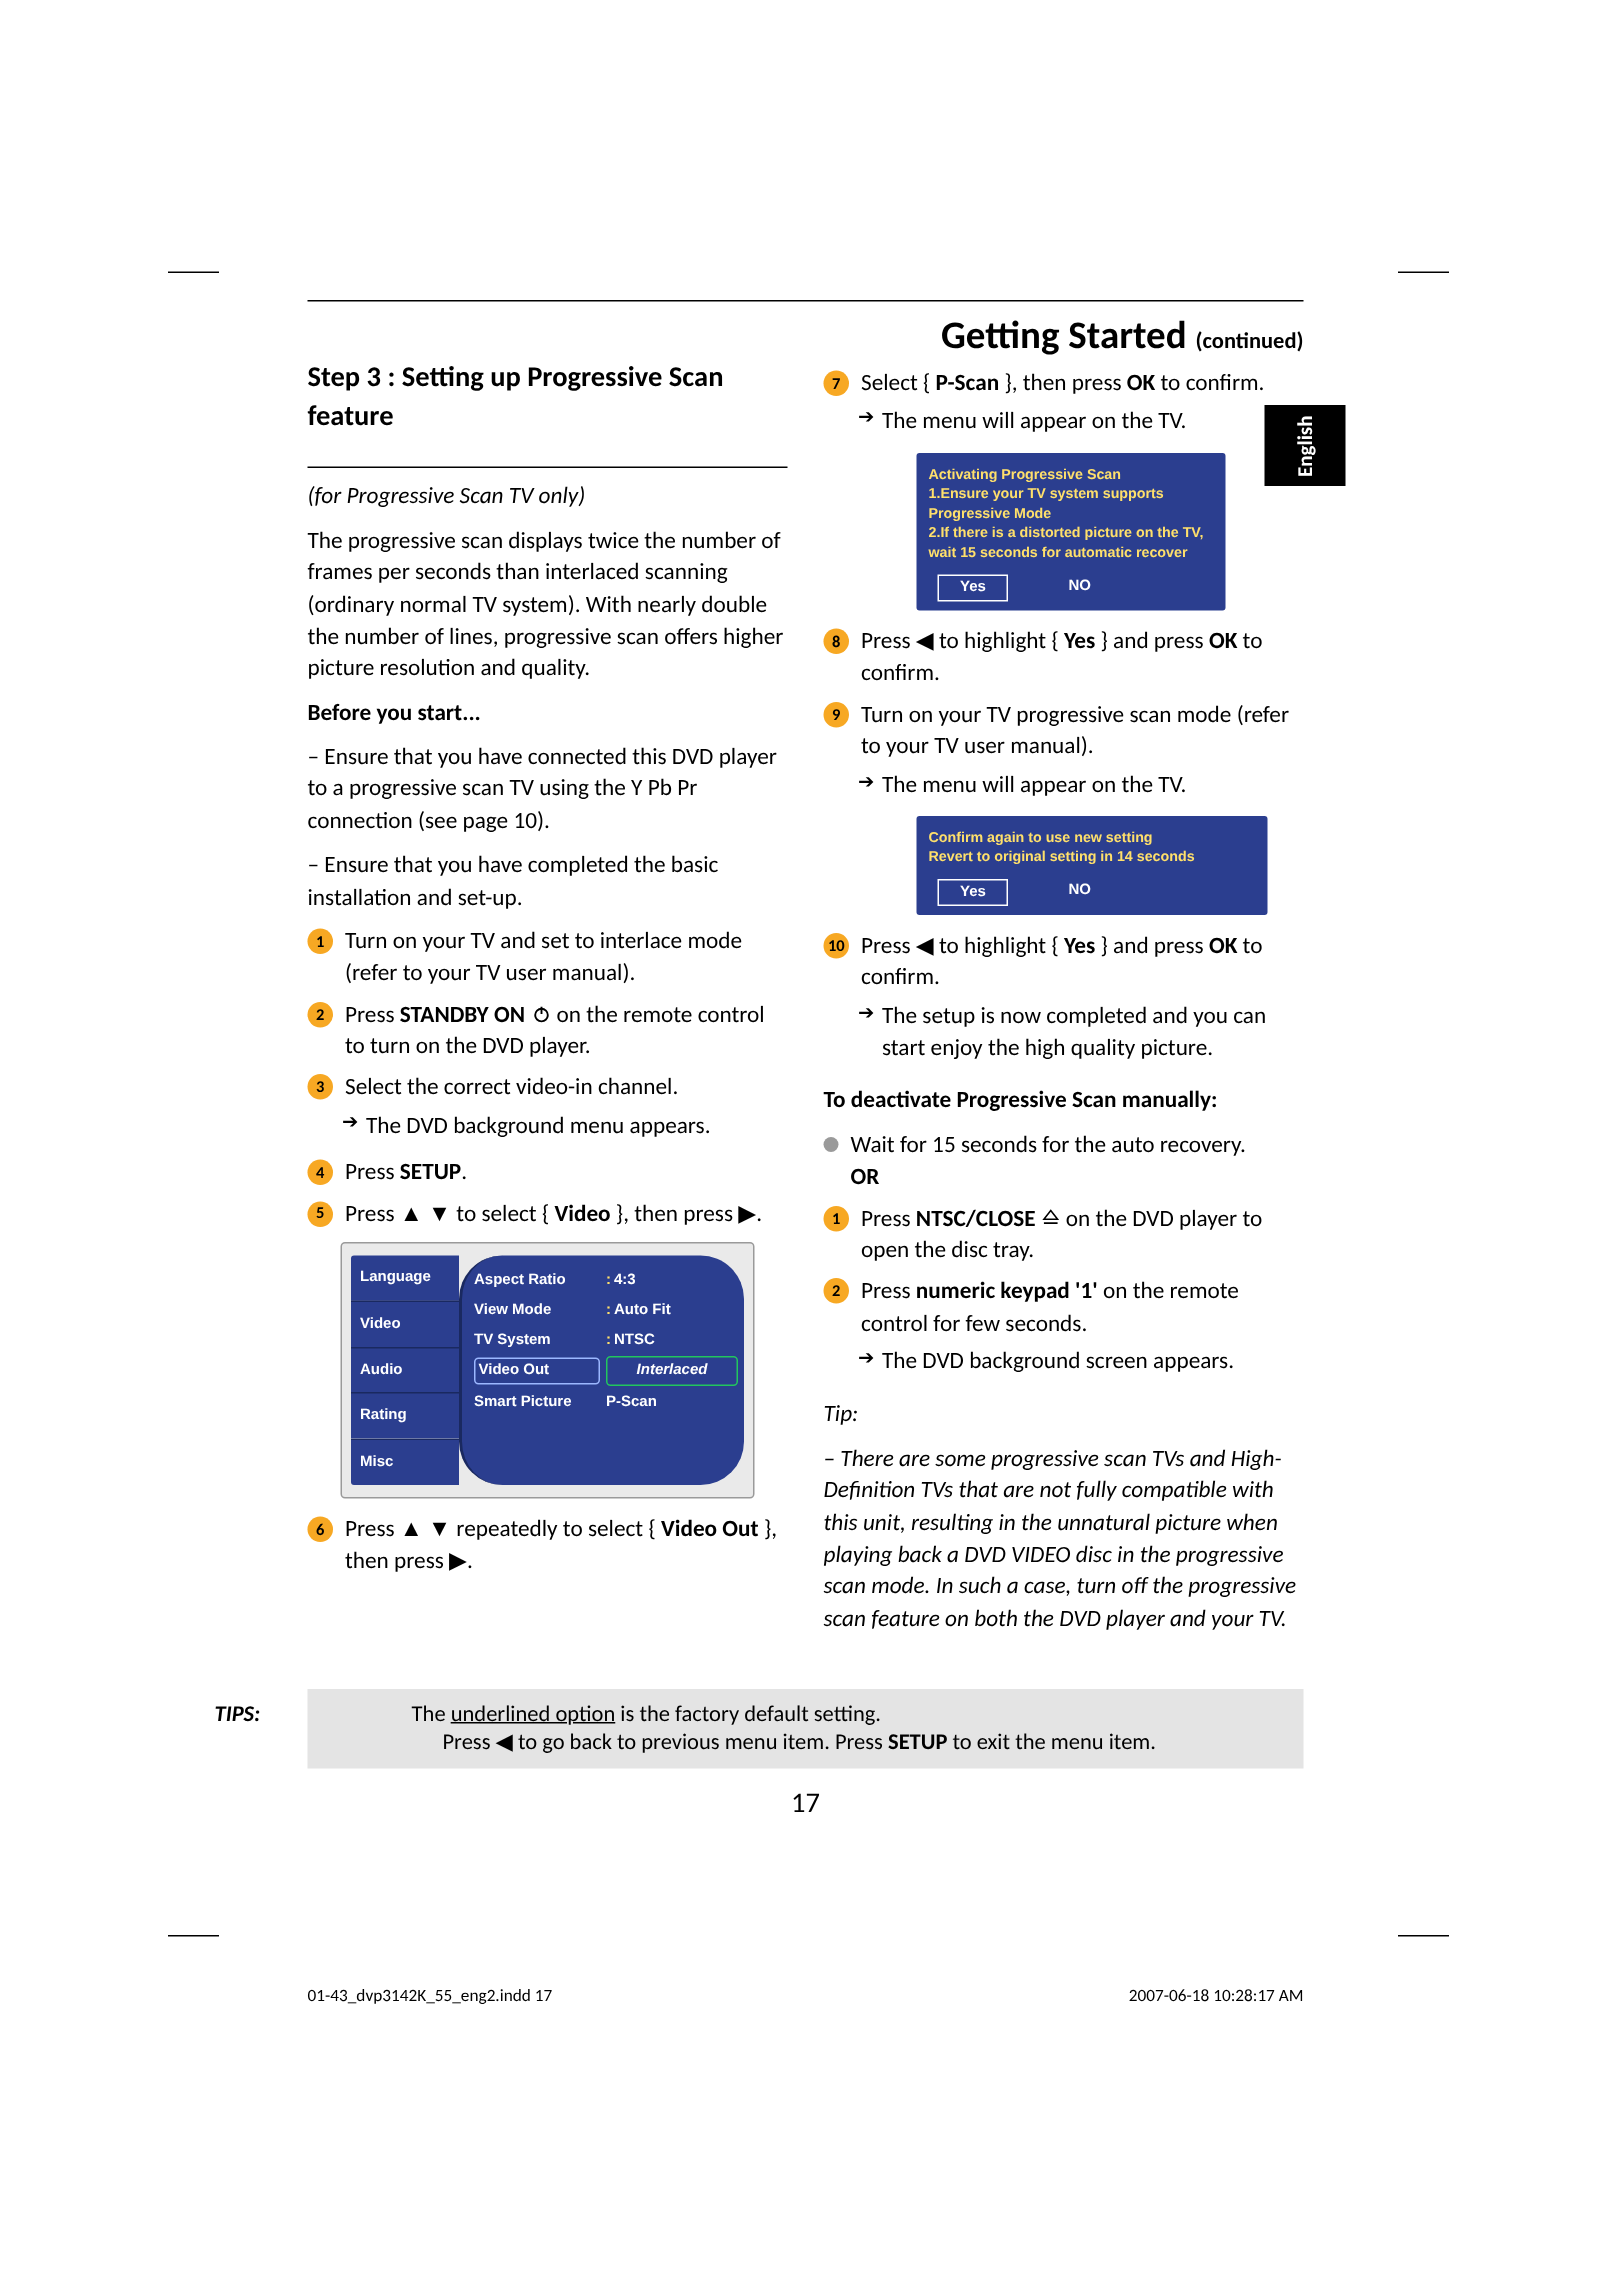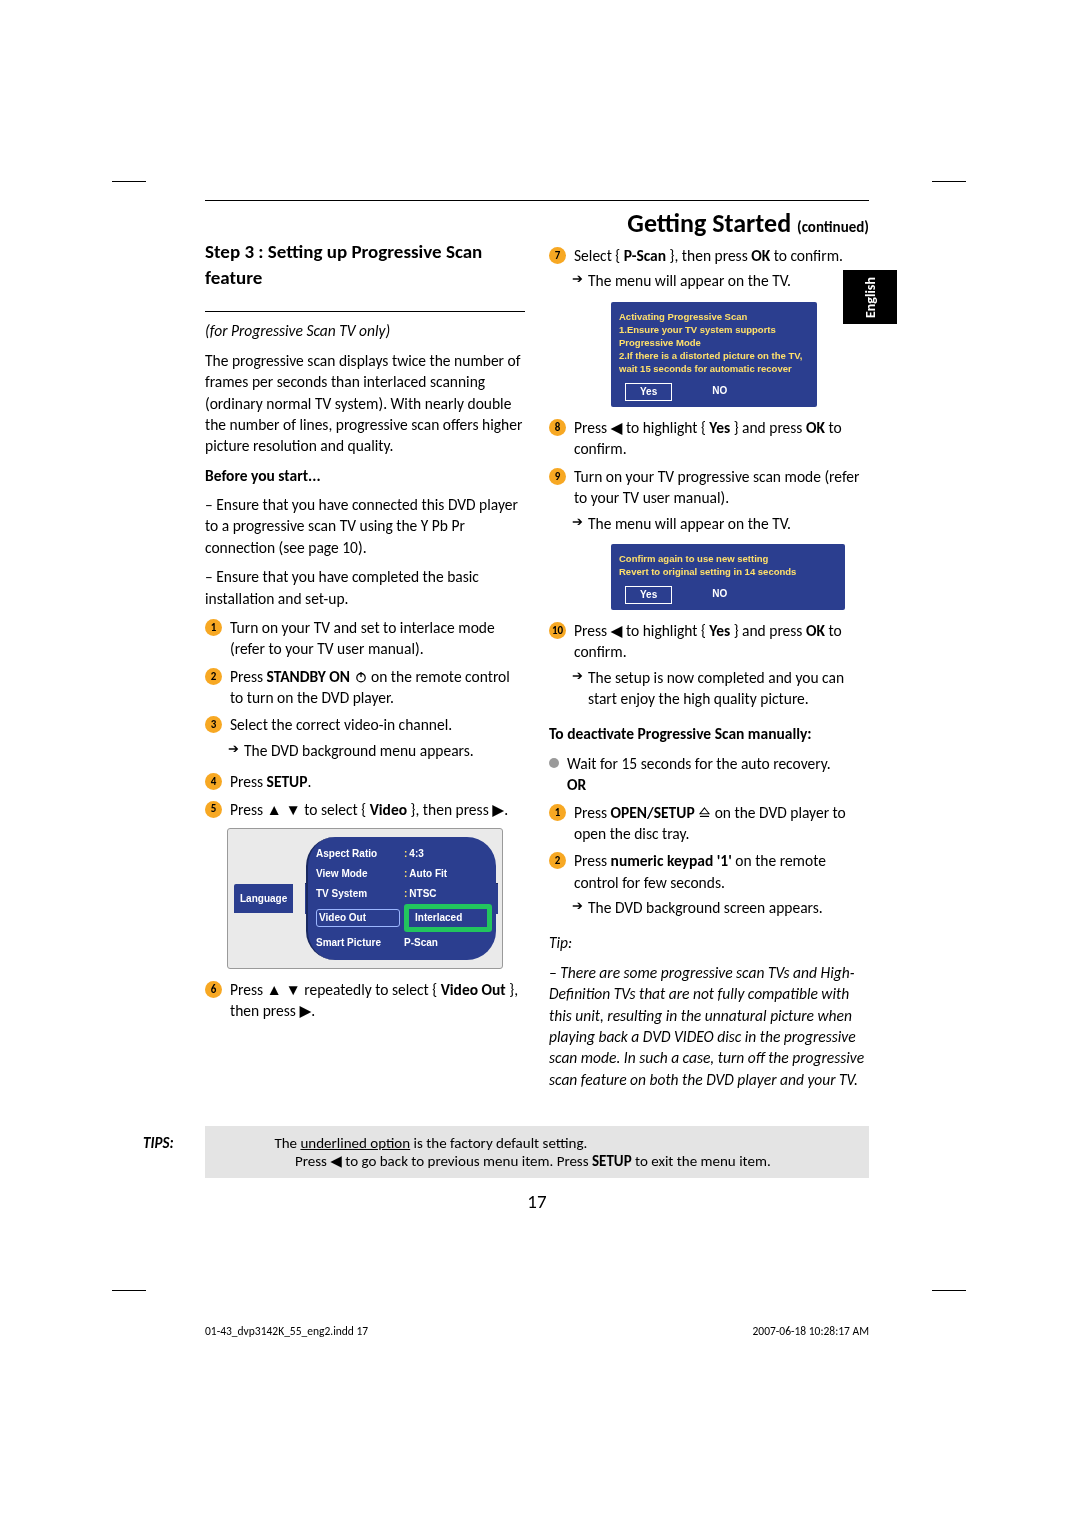--- a/index.html
+++ b/index.html
@@ -61,35 +61,35 @@
   .bullet-item { display: flex; gap: 8px; margin: 4px 0; }
   .grey-dot { width: 10px; height: 10px; border-radius: 50%; background: #9a9a9a; flex: 0 0 auto; margin-top: 5px; }
 
   
   .osd {
     width: 262px; background: #eaeaea; border: 1px solid #9a9a9a;
     border-radius: 3px; padding: 8px 6px; margin: 8px 0 10px 22px;
     font-family: Arial, sans-serif; font-size: 10px; font-weight: 700;
   }
   .osd-row { display: flex; }
-  .osd-tabs { width: 72px; display: flex; gap: 12px; align-items: center; }
+  .osd-tabs { width: 72px; display: flex; flex-direction: column; gap: 0; }
   .osd-tab {
     background: #2b3e8f; color: #fff; padding: 8px 6px; border-top: 1px solid #1a2960;
   }
   .osd-tab.first { border-top: none; border-top-left-radius: 2px; }
   .osd-tab.last { border-bottom-left-radius: 2px; }
   .osd-fields {
     flex: 1; background: #2b3e8f; color: #fff; padding: 6px 4px 6px 8px;
     border-left: 2px solid #1a2960;
     border-radius: 29px;
   }
   .osd-field { display: flex; align-items: center; margin: 2px 0; gap: 4px; }
   .osd-label { width: 78px; }
   .osd-val { flex: 1; padding: 2px 6px; }
-  .osd-val.interlaced, .osd-val.selected { border: 5px solid #22c55e; border-radius: 3px; text-align: left; }
+  .osd-val.interlaced, .osd-val.selected { border: 1px solid #22c55e; border-radius: 3px; text-align: center; font-style: italic; }
   .osd-val.ntsc { }
   .osd-lead { color: #ffe06b; margin-right: 2px; }
 
   
   .dlg {
     background: #2b3e8f; color: #fff; font-family: Arial, sans-serif;
     font-size: 9.5px; font-weight: 700; padding: 8px 8px 6px 8px;
     width: 190px; margin: 6px 0 10px 62px; border-radius: 2px;
   }
   .dlg .yelln { color: #ffe06b; }
@@ -286,21 +286,21 @@
           <span class="grey-dot"></span>
           <div style="flex:1;">
             <div>Wait for 15 seconds for the auto recovery.</div>
             <div class="bold">OR</div>
           </div>
         </div>
 
         <div class="num-item">
           <span class="num-badge">1</span>
           <div class="num-body">
-            <span>Press </span><span class="bold">OPEN/SETUP</span>
+            <span>Press </span><span class="bold">NTSC/CLOSE</span>
             <svg class="eject-icon" viewBox="0 0 20 20">
                 <polygon points="10,3 17,12 3,12" fill="none" stroke="#000" stroke-width="1.6"></polygon>
                 <line x1="3" y1="16" x2="17" y2="16" stroke="#000" stroke-width="1.8"></line>
               </svg>
             <span> on the DVD player to open the disc tray.</span>
           </div>
         </div>
 
         <div class="num-item">
           <span class="num-badge">2</span>

